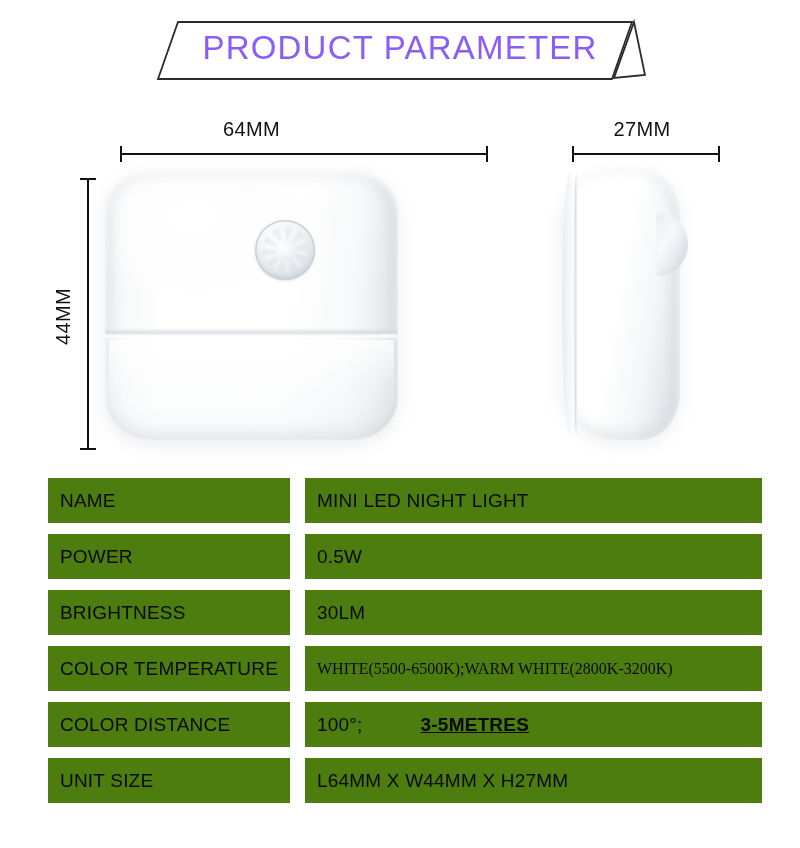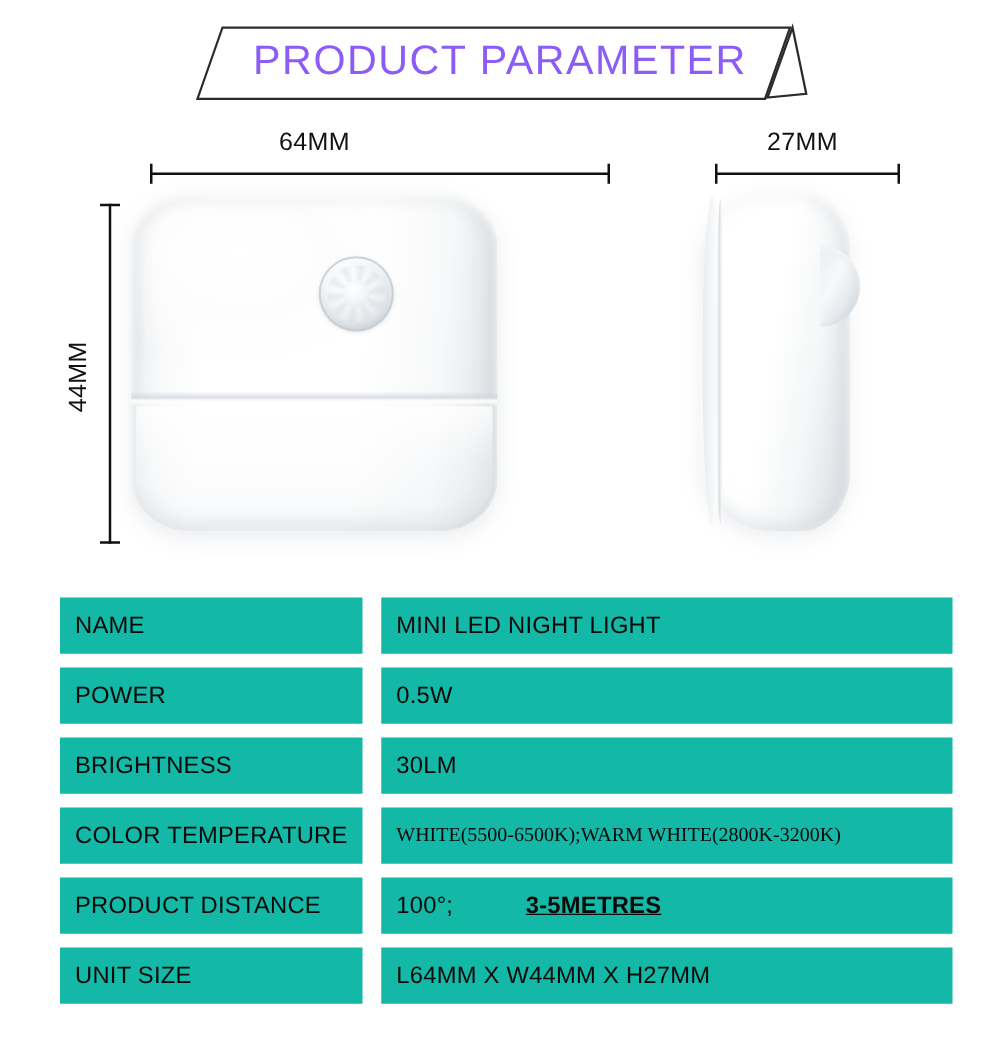--- a/index.html
+++ b/index.html
@@ -41,21 +41,21 @@
     color: #8b5cf6;
     font-family: "Liberation Sans", sans-serif;
     white-space: nowrap;
     line-height: 46px;
   }
 
   
   #product-area {
     position: absolute;
     left: 0;
-    top: 85px;
+    top: 100px;
     width: 800px;
     height: 375px;
   }
 
   
   .device-front {
     position: absolute;
     left: 105px;
     top: 70px;
     width: 293px;
@@ -278,21 +278,21 @@
   }
   .spec-row {
     position: relative;
     height: 45px;
     margin-bottom: 11px;
   }
   .spec-cell {
     position: absolute;
     top: 0;
     height: 45px;
-    background: #14b8a6;
+    background: #4d7c0f;
     display: flex;
     align-items: center;
     box-sizing: border-box;
   }
   .spec-cell.key {
     left: 48px;
     width: 242px;
     padding-left: 12px;
   }
   .spec-cell.val {
@@ -411,21 +411,21 @@
     <div class="spec-cell key">
       <span class="spec-text">COLOR TEMPERATURE</span>
     </div>
     <div class="spec-cell val">
       <span class="spec-text small">WHITE(5500-6500K);WARM WHITE(2800K-3200K)</span>
     </div>
   </div>
 
   <div class="spec-row">
     <div class="spec-cell key">
-      <span class="spec-text">PRODUCT DISTANCE</span>
+      <span class="spec-text">COLOR DISTANCE</span>
     </div>
     <div class="spec-cell val">
       <span class="spec-val-split">
         <span class="spec-text">100°;</span>
         <span class="spec-text part-b">3-5METRES</span>
       </span>
     </div>
   </div>
 
   <div class="spec-row">

